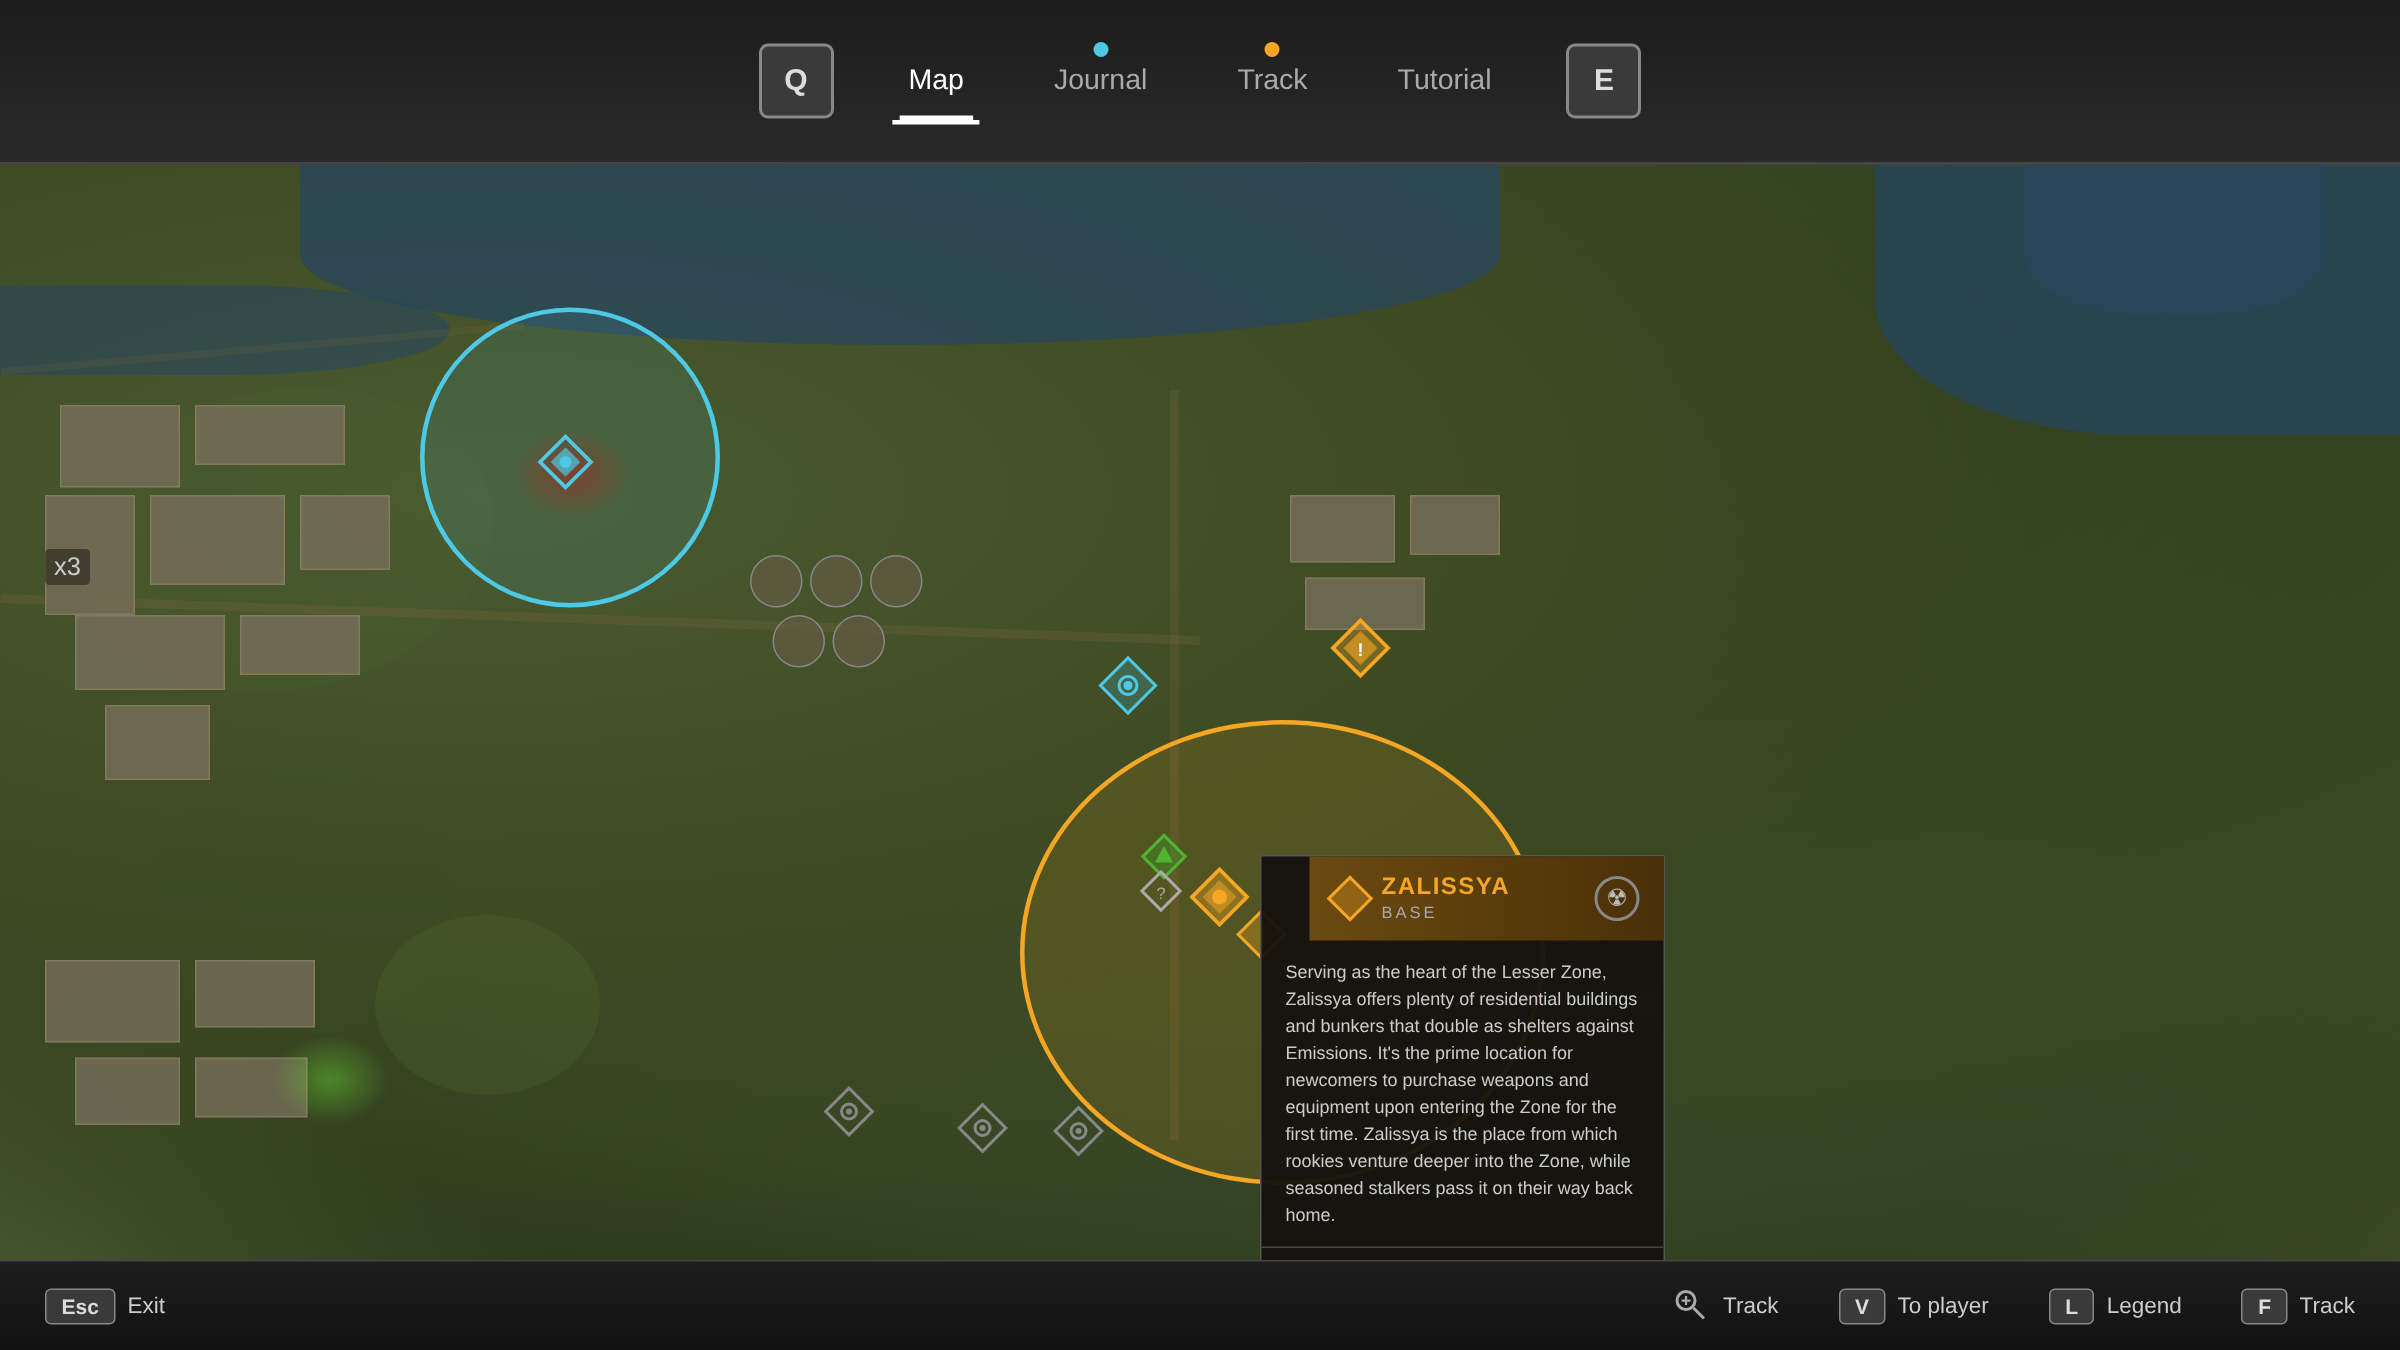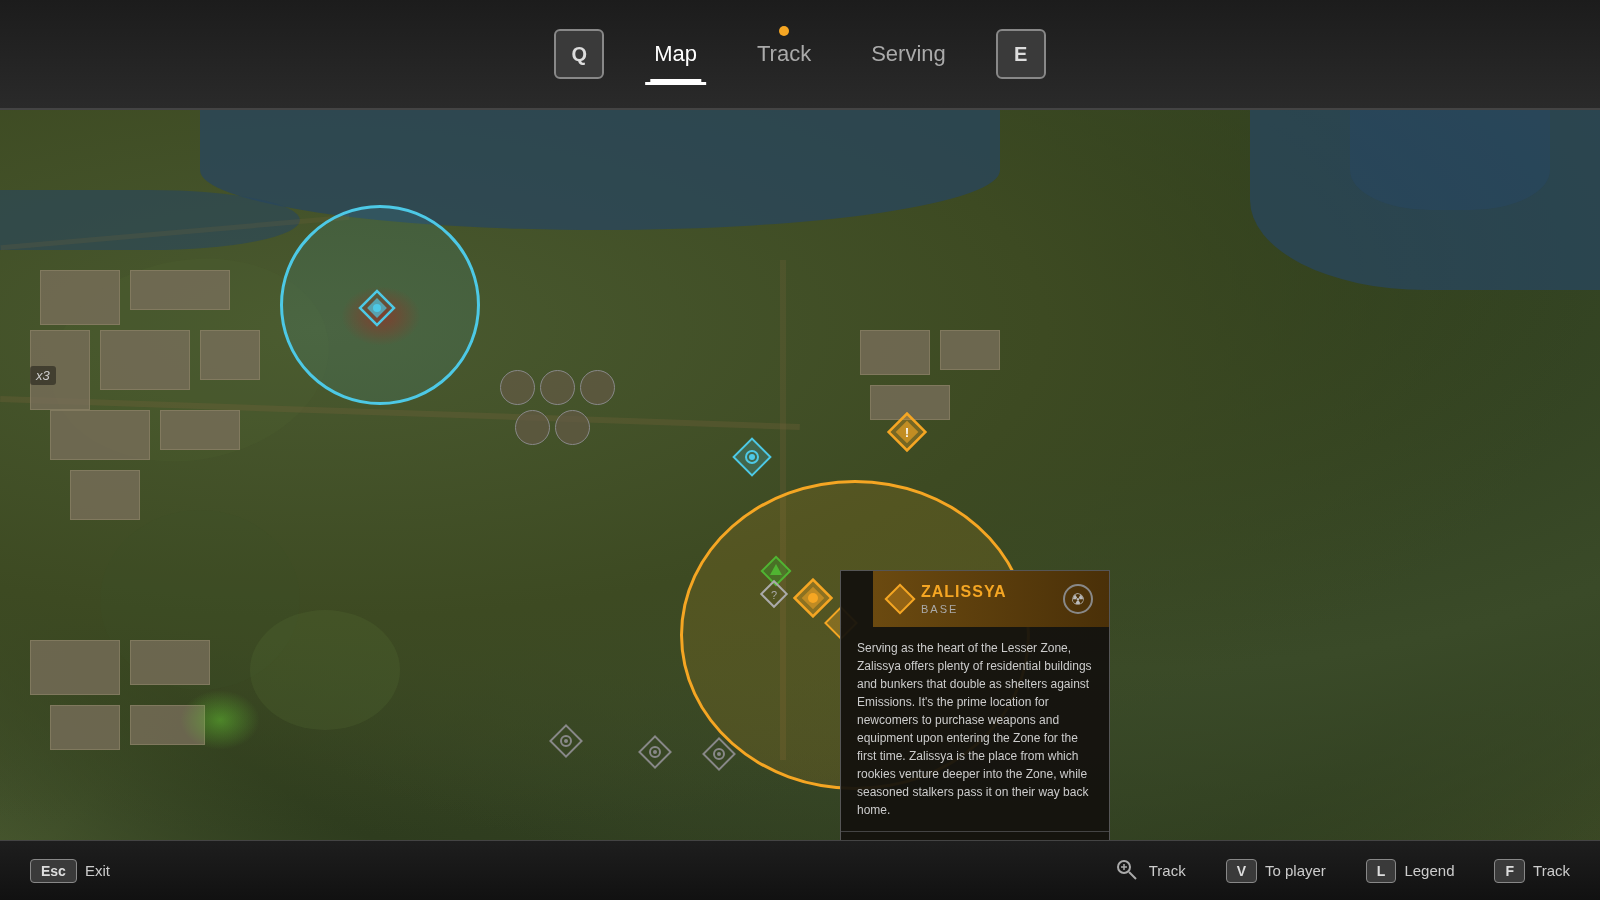--- a/index.html
+++ b/index.html
@@ -43,21 +43,21 @@
       display: flex;
       align-items: center;
       justify-content: center;
       cursor: pointer;
       margin: 0 20px;
     }
 
     .tab-item {
       padding: 10px 30px;
       color: #aaa;
-      font-size: 22px;
+      font-size: 19px;
       cursor: pointer;
       position: relative;
       text-align: center;
     }
 
     .tab-item.active {
       color: #fff;
     }
 
     .tab-item.active::after {
@@ -286,25 +286,24 @@
       display: flex; align-items: center; justify-content: center;
       font-size: 18px;
     }
 
     
     .counter-badge {
       position: absolute;
       left: 30px;
       top: 35%;
       color: #ccc;
-      font-size: 13px;
+      font-size: 17px;
       background: rgba(0,0,0,0.4);
       padding: 2px 6px;
       border-radius: 3px;
-      font-style: italic;
     }
 
     
     .icon-cyan-diamond {
       position: absolute;
       top: 178px; left: 357px;
     }
 
     .icon-cyan-marker {
       position: absolute;
@@ -323,28 +322,32 @@
 
 <div id="top-bar">
   <div class="nav-tabs">
     <div class="key-btn">Q</div>
 
     <div class="tab-item active">
       <span>Map</span>
       <div style="position:absolute;bottom:-5px;left:50%;transform:translateX(-50%);width:50%;height:3px;background:#fff;"></div>
     </div>
 
+    <div class="tab-item" style="position:relative;">
+      <div class="tab-dot cyan" style="top:-5px;"></div>
+      <span>Journal</span>
+    </div>
 
     <div class="tab-item" style="position:relative;">
       <div class="tab-dot" style="top:-5px;"></div>
       <span>Track</span>
     </div>
 
     <div class="tab-item">
-      <span>Serving</span>
+      <span>Tutorial</span>
     </div>
 
 
     <div class="key-btn">E</div>
   </div>
 </div>
 
 <div id="map-area">
   <div class="map-bg">
 

